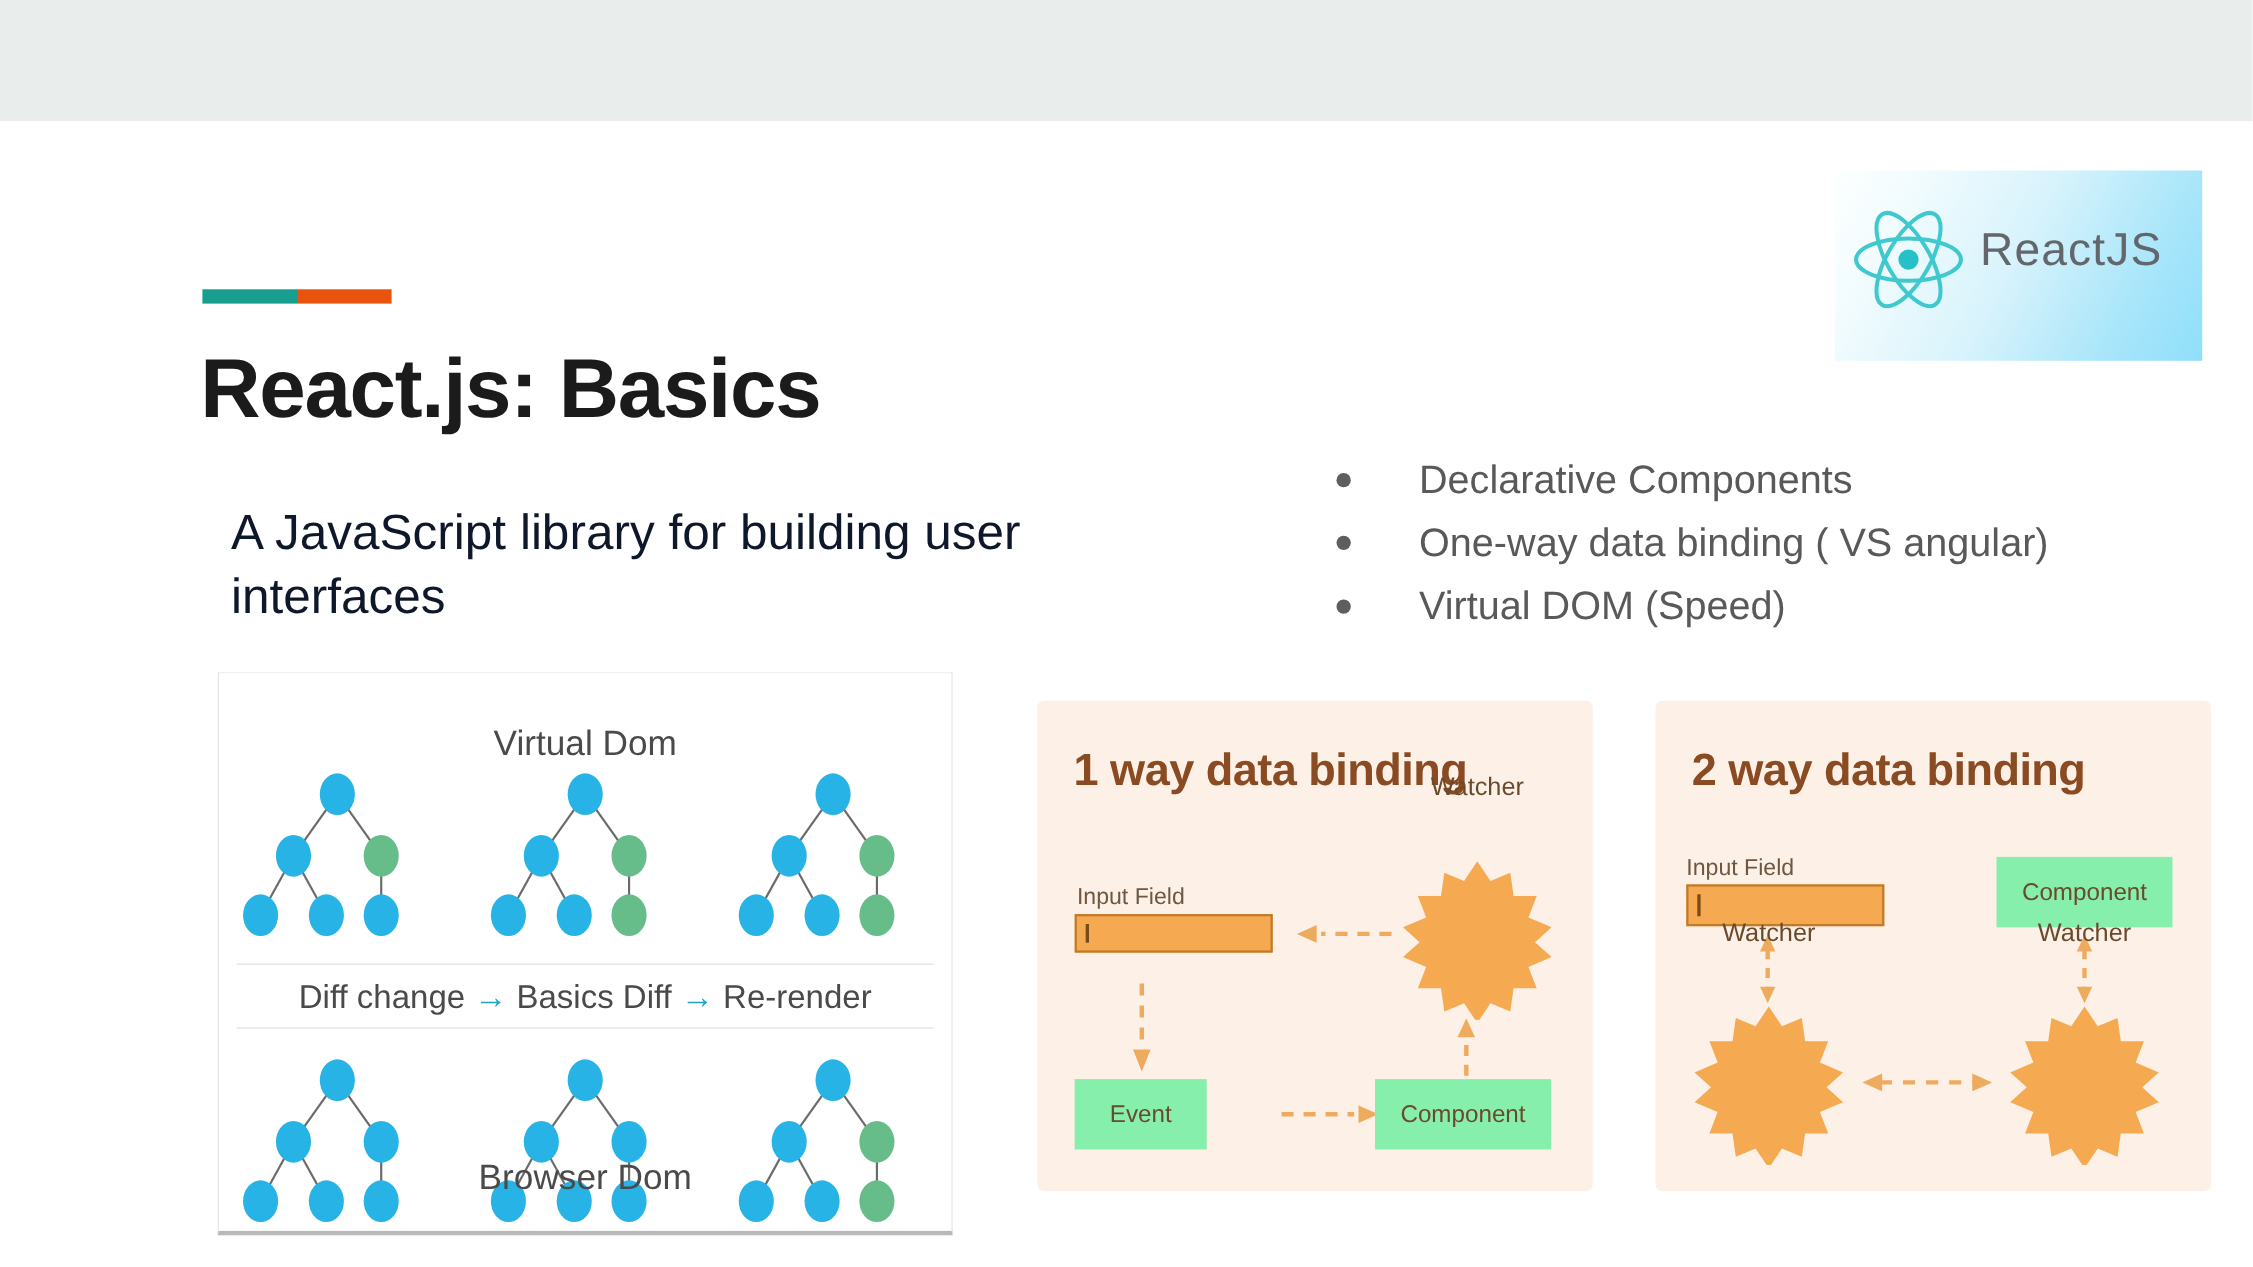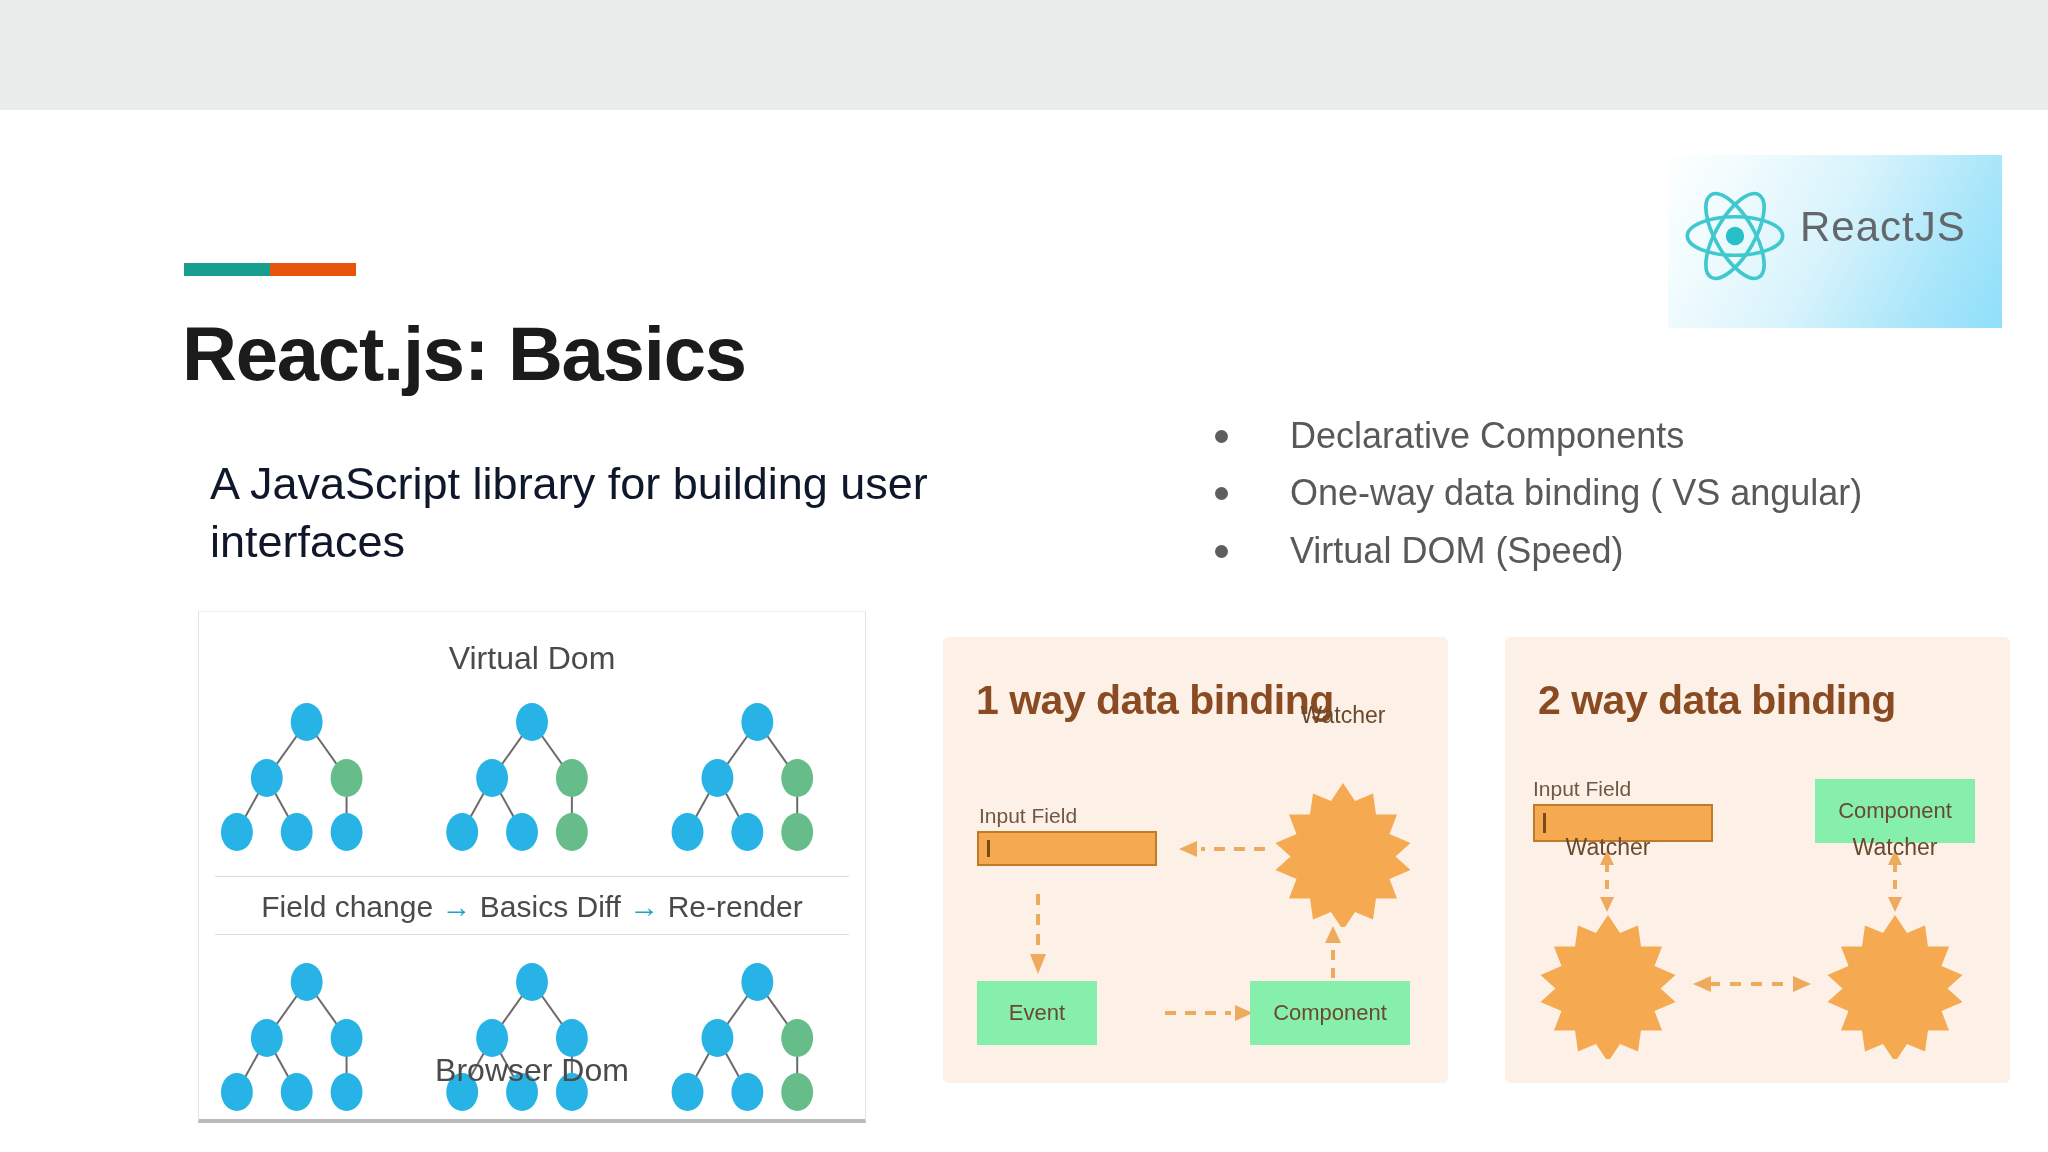--- a/index.html
+++ b/index.html
@@ -75,21 +75,21 @@
     border-left: 1px solid #e3e3e3;
     border-right: 1px solid #e3e3e3;
     border-top: 1px solid #f0f0f0;
     border-bottom: 4px solid #b9b9b9;
     box-sizing: border-box;
   }
   .vdom-title, .bdom-title {
     position: absolute; width: 100%; text-align: center;
     font-size: 32px; color: #4a4a4a;
   }
-  .vdom-title { top: 28px; }
+  .vdom-title { top: 45px; }
   .bdom-title { bottom: 30px; }
   .vdom-divider {
     position: absolute; left: 16px; right: 16px;
     height: 1px; background: #dcdcdc;
   }
   .tree-row { position: absolute; left: 0; width: 100%; height: 150px; }
   .flowline {
     position: absolute; left: 0; width: 100%;
     text-align: center; font-size: 30px; color: #4a4a4a;
     font-weight: 500; white-space: nowrap;
@@ -222,21 +222,21 @@
         <ellipse cx="600" cy="88" rx="16" ry="19" fill="#66bd8a"></ellipse>
         <ellipse cx="490" cy="142" rx="16" ry="19" fill="#27b3e6"></ellipse>
         <ellipse cx="550" cy="142" rx="16" ry="19" fill="#27b3e6"></ellipse>
         <ellipse cx="600" cy="142" rx="16" ry="19" fill="#66bd8a"></ellipse>
       </g>
     </svg>
 
     <div class="vdom-divider" style="top:264px"></div>
 
     <div class="flowline" style="top:278px">
-      <span>Field change</span>
+      <span>Diff change</span>
       <span class="arr">→</span>
       <span>Basics Diff</span>
       <span class="arr">→</span>
       <span>Re-render</span>
     </div>
 
     <div class="vdom-divider" style="top:322px"></div>
 
     <svg class="tree-row" style="top:338px;height:170px" viewBox="0 0 668 170" preserveAspectRatio="none">
       <g stroke="#6b6b6b" stroke-width="2" fill="none">

